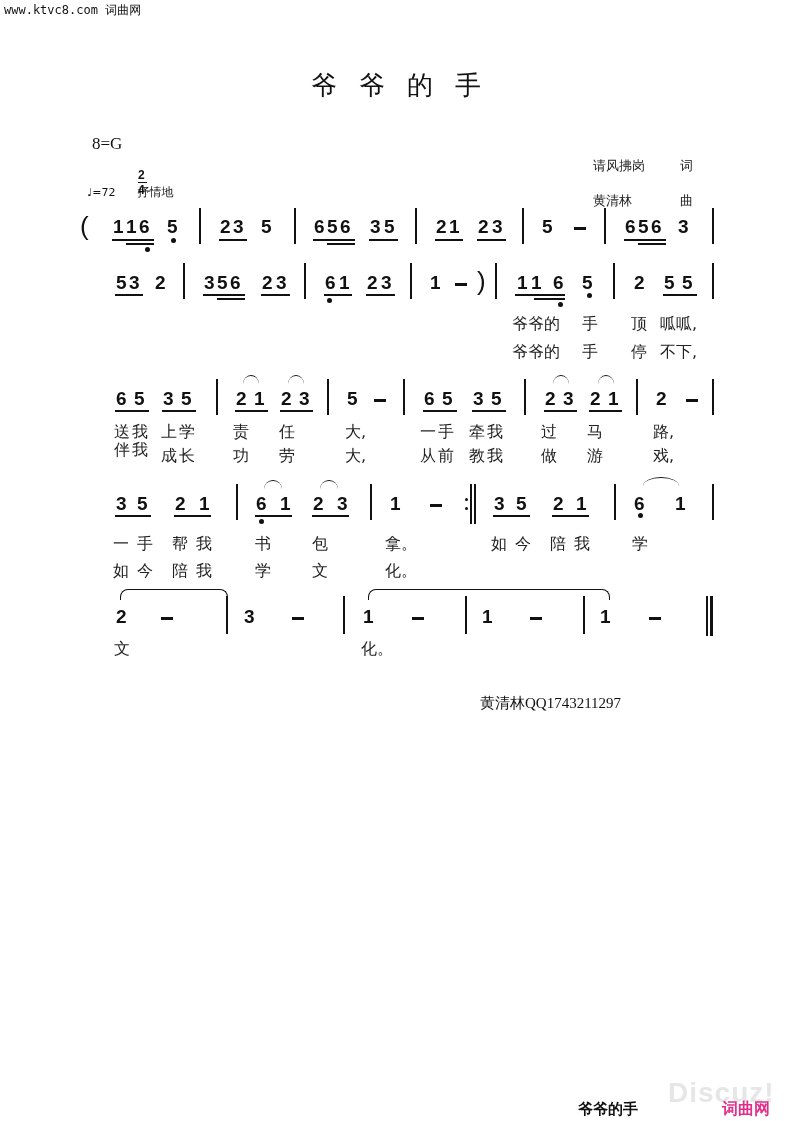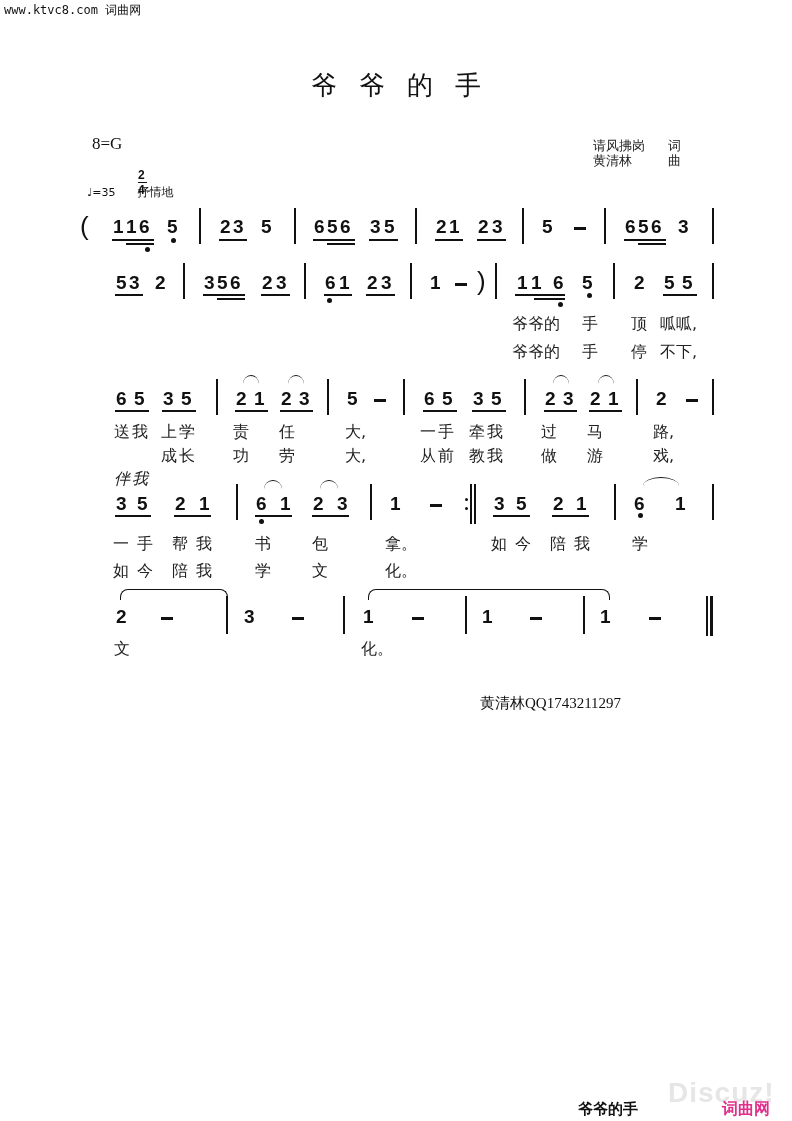--- a/index.html
+++ b/index.html
@@ -4,21 +4,21 @@
 <style>
   html, body { margin: 0; padding: 0; background: #ffffff; }
   body { width: 792px; height: 1121px; position: relative; overflow: hidden; font-family: "DejaVu Sans", sans-serif; color: #111; }
   .abs { position: absolute; }
   .site { left: 4px; top: 2px; font-family: "DejaVu Sans Mono", monospace; font-size: 12px; color: #111; white-space: nowrap; }
   .title { left: 0; width: 792px; top: 68px; text-align: center; font-size: 26px; letter-spacing: 22px; padding-left: 22px; box-sizing: border-box; }
   .key { left: 92px; top: 134px; font-family: "Liberation Serif", serif; font-size: 17px; white-space: nowrap; }
   .ts { left: 138px; top: 129px; font-family: Liberation Sans, sans-serif; font-weight: bold; font-size: 12px; line-height: 12px; text-align: left; margin-top: 40px; }
   .ts .bar { display: block; border-top: 1.5px solid #111; width: 9px; margin: 1px 0; }
   .credits { left: 593px; top: 138px; font-size: 13px; line-height: 15px; color: #222; }
-  .credits .row { display: flex; gap: 4px; white-space: nowrap; }
+  .credits .row { display: flex; gap: 16px; white-space: nowrap; margin-top: 20px; }
   .credits .name { width: 60px; display: inline-block; }
   .credits .role { display: inline-block; width: 24px; text-align: right; }
   .tempo { left: 87px; top: 184px; font-size: 11px; white-space: nowrap; }
   .tempo .expr { margin-left: 22px; font-size: 12px; margin-top: 35px; }
   .n { position: absolute; font-family: "Liberation Sans", sans-serif; font-weight: bold; font-size: 19px; line-height: 20px; }
   .dash { position: absolute; width: 12px; height: 3px; background: #111; }
   .bl { position: absolute; width: 1.5px; background: #111; }
   .ul { position: absolute; height: 1.5px; background: #111; }
   .dot { position: absolute; width: 5px; height: 5px; border-radius: 50%; background: #111; }
   .arc { position: absolute; border-top: 1.5px solid #111; border-radius: 50% 50% 0 0 / 100% 100% 0 0; height: 8px; }
@@ -44,21 +44,21 @@
   <div class="row">
       <span class="name">请风拂岗</span>
       <span class="role">词</span>
     </div>
   <div class="row">
       <span class="name">黄清林</span>
       <span class="role">曲</span>
     </div>
 </div>
 <div class="abs tempo">
-  <span>♩=35</span><span class="expr">抒情地</span>
+  <span>♩=72</span><span class="expr">抒情地</span>
 </div>
 
 <div>
   <div class="paren" style="left:80px;top:213px;">(</div>
 
   <span class="n" style="left:113px;top:217px;">1</span>
   <span class="n" style="left:126px;top:217px;">1</span>
   <span class="n" style="left:139px;top:217px;">6</span>
   <div class="ul" style="left:112px;top:239px;width:42px;"></div>
   <div class="ul" style="left:126px;top:243px;width:28px;"></div>
@@ -213,21 +213,21 @@
   <span class="ly" style="left:161px;top:423px;letter-spacing:2px;">上学</span>
   <span class="ly" style="left:233px;top:423px;">责</span>
   <span class="ly" style="left:279px;top:423px;">任</span>
   <span class="ly" style="left:345px;top:423px;">大,</span>
   <span class="ly" style="left:420px;top:423px;letter-spacing:2px;">一手</span>
   <span class="ly" style="left:469px;top:423px;letter-spacing:2px;">牵我</span>
   <span class="ly" style="left:541px;top:423px;">过</span>
   <span class="ly" style="left:587px;top:423px;">马</span>
   <span class="ly" style="left:653px;top:423px;">路,</span>
 
-  <span class="ly" style="left:114px;top:470px;letter-spacing:2px;font-style:italic;">伴我</span>
+  <span class="ly" style="left:114px;top:441px;letter-spacing:2px;">伴我</span>
   <span class="ly" style="left:161px;top:447px;letter-spacing:2px;">成长</span>
   <span class="ly" style="left:233px;top:447px;">功</span>
   <span class="ly" style="left:279px;top:447px;">劳</span>
   <span class="ly" style="left:345px;top:447px;">大,</span>
   <span class="ly" style="left:420px;top:447px;letter-spacing:2px;">从前</span>
   <span class="ly" style="left:469px;top:447px;letter-spacing:2px;">教我</span>
   <span class="ly" style="left:541px;top:447px;">做</span>
   <span class="ly" style="left:587px;top:447px;">游</span>
   <span class="ly" style="left:653px;top:447px;">戏,</span>
 </div>

